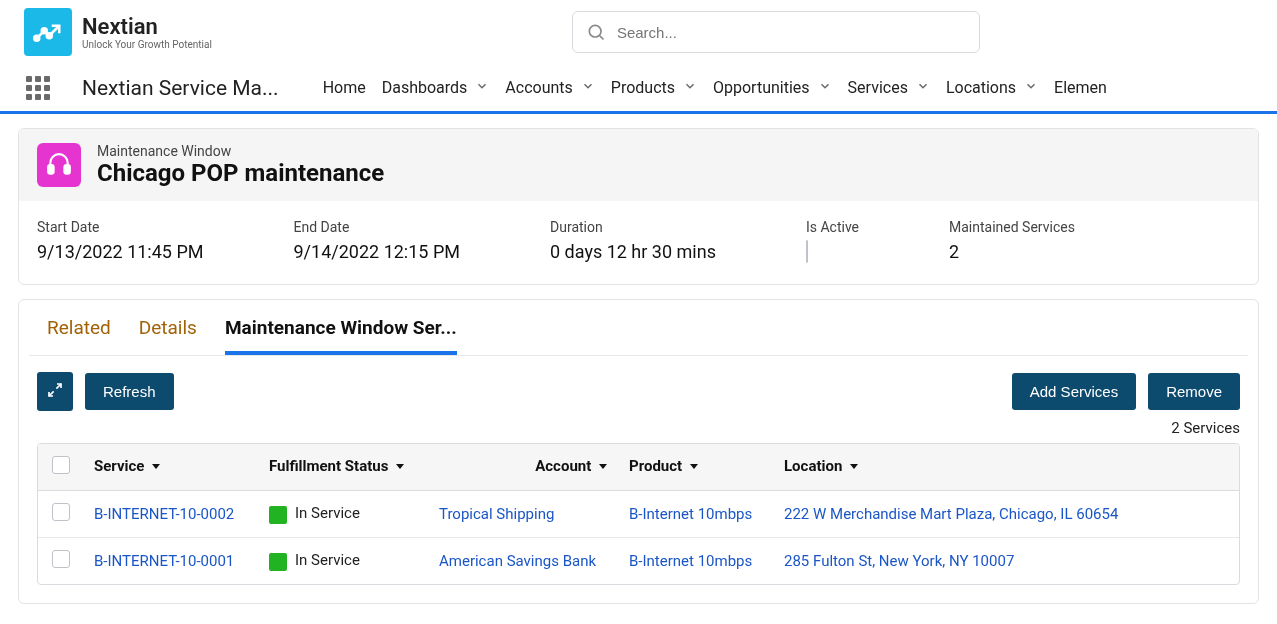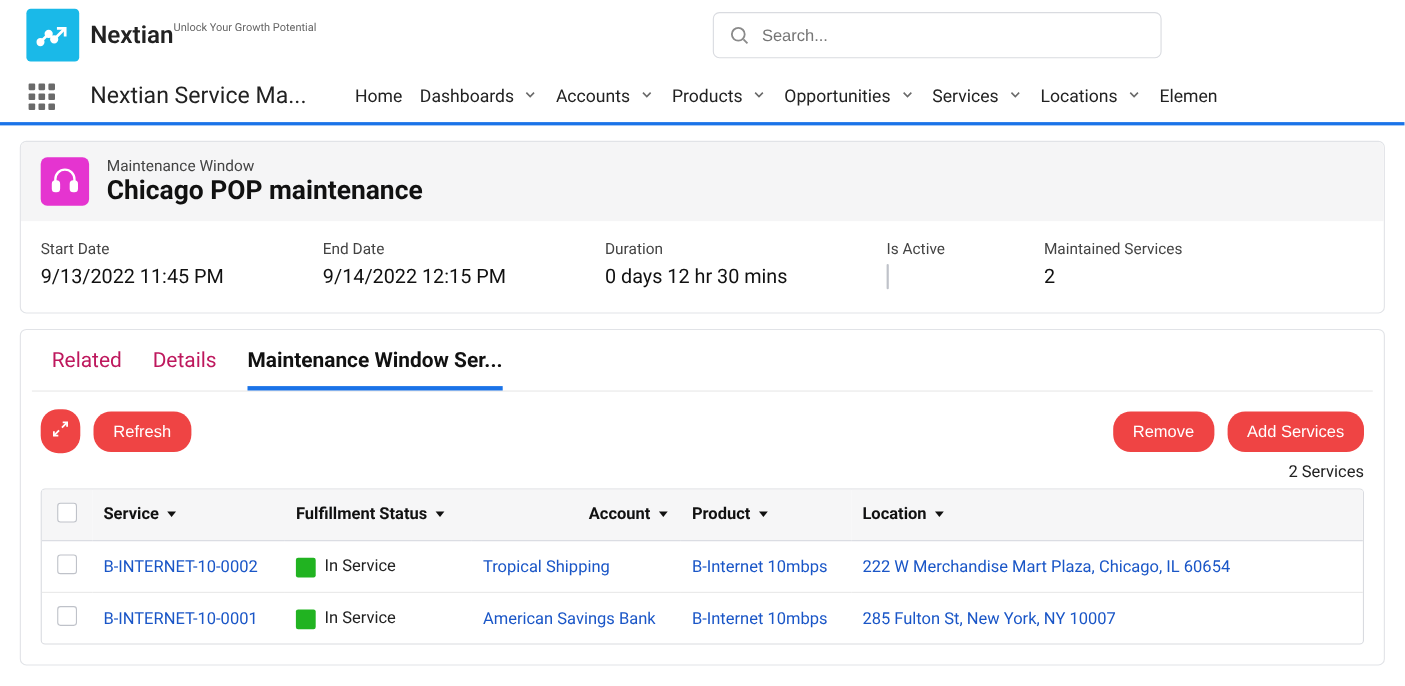--- a/index.html
+++ b/index.html
@@ -3,21 +3,21 @@
 <meta charset="utf-8">
 <style>
 * { box-sizing: border-box; margin: 0; padding: 0; }
 body { font-family: -apple-system, BlinkMacSystemFont, "Segoe UI", Roboto, Arial, sans-serif; background: #fff; color: #222; width: 1277px; overflow: hidden; }
 
 
 .top-bar { display: flex; align-items: center; padding: 8px 18px 8px 24px; gap: 20px; }
 .logo-block { display: flex; align-items: center; gap: 10px; }
 .logo-img { width: 48px; height: 48px; background: #1ab9e8; border-radius: 4px; display: flex; align-items: center; justify-content: center; }
 .logo-img svg { width: 30px; height: 30px; }
-.brand-text { display: flex; }
+.brand-text { display: flex; flex-direction: column; }
 .brand-name { font-size: 22px; font-weight: 600; color: #222; }
 .brand-tag { font-size: 10px; color: #666; }
 .search-wrap { margin-left: 340px; }
 .search-box { position: relative; width: 408px; }
 .search-box input { width: 100%; height: 42px; border: 1px solid #d9dbe0; border-radius: 6px; padding: 0 14px 0 44px; font-size: 15px; color: #555; background: #fff; }
 .search-box input::placeholder { color: #757575; }
 .search-box .sicon { position: absolute; left: 14px; top: 11px; color: #8a8a8a; }
 
 
 .nav-bar { display: flex; align-items: center; padding: 0 18px 0 24px; height: 50px; border-bottom: 3px solid #1a73e8; gap: 24px; }
@@ -35,27 +35,27 @@
 .rec-titles .obj { font-size: 14px; color: #444; }
 .rec-titles .name { font-size: 24px; font-weight: 700; color: #111; }
 .rec-fields { display: flex; padding: 18px 18px 22px 18px; gap: 90px; }
 .field-label { font-size: 14px; color: #444; margin-bottom: 6px; }
 .field-value { font-size: 18px; color: #111; }
 .chk { width: 20px; height: 20px; border: 1px solid #bfc2c9; border-radius: 3px; background: #fff; }
 
 
 .sub-card { margin: 14px 18px 14px 18px; border: 1px solid #e1e3e7; border-radius: 6px; background: #fff; padding: 0; }
 .tabs { display: flex; gap: 28px; padding: 16px 18px 0 18px; border-bottom: 1px solid #e8e8e8; margin: 0 10px; }
-.tab { font-size: 19px; color: #be185d; padding-bottom: 12px; cursor: pointer; white-space: nowrap; }
+.tab { font-size: 19px; color: #a16207; padding-bottom: 12px; cursor: pointer; white-space: nowrap; }
 .tab.active { font-weight: 700; border-bottom: 4px solid #1a73e8; color: #111; }
 .tab:nth-child(3){ max-width: 280px; overflow: hidden; text-overflow: ellipsis; }
 
 
 .btn-row { display: flex; align-items: center; padding: 16px 18px 8px 18px; gap: 12px; }
-.btn { background: #ef4444; color: #fff; border: none; border-radius: 16px; padding: 10px 18px; font-size: 15px; cursor: pointer; }
+.btn { background: #0c4a6e; color: #fff; border: none; border-radius: 3px; padding: 10px 18px; font-size: 15px; cursor: pointer; }
 .btn.icon-only { padding: 10px 10px; }
 .spacer { flex: 1; }
 .count-text { text-align: right; padding: 0 18px 6px 0; font-size: 15px; color: #222; }
 
 
 .tbl-wrap { margin: 0 18px 18px 18px; border: 1px solid #d9dbe0; border-radius: 4px; overflow: hidden; }
 table { width: 100%; border-collapse: collapse; }
 thead th { background: #f6f6f7; text-align: left; font-size: 15px; font-weight: 700; padding: 12px 10px; border-bottom: 1px solid #d9dbe0; color: #111; }
 thead th .sfi { display:inline-block; margin-left:2px; vertical-align: middle; }
 tbody td { padding: 12px 10px; font-size: 15px; border-top: 1px solid #e8e8e8; vertical-align: middle; white-space: nowrap; }
@@ -207,22 +207,22 @@
     <button class="btn icon-only">
       <svg width="16" height="16" viewBox="0 0 24 24" fill="none" stroke="#fff" stroke-width="2.5">
           <polyline points="15 3 21 3 21 9"></polyline>
           <polyline points="9 21 3 21 3 15"></polyline>
           <line x1="21" y1="3" x2="14" y2="10"></line>
           <line x1="3" y1="21" x2="10" y2="14"></line>
         </svg>
     </button>
     <button class="btn">Refresh</button>
     <div class="spacer"></div>
+    <button class="btn">Add Services</button>
     <button class="btn">Remove</button>
-    <button class="btn">Add Services</button>
   </div>
   <div class="count-text">2 Services</div>
   <div class="tbl-wrap">
     <table>
       <thead>
           <tr id="thead-row">
             <th><span class="rowchk"></span></th>
             <th><span>Service</span> <span class="sfi"><svg width="12" height="12" viewBox="0 0 24 24" fill="#111">
                   <polygon points="4,6 20,6 12,16"></polygon>
                 </svg></span></th>

